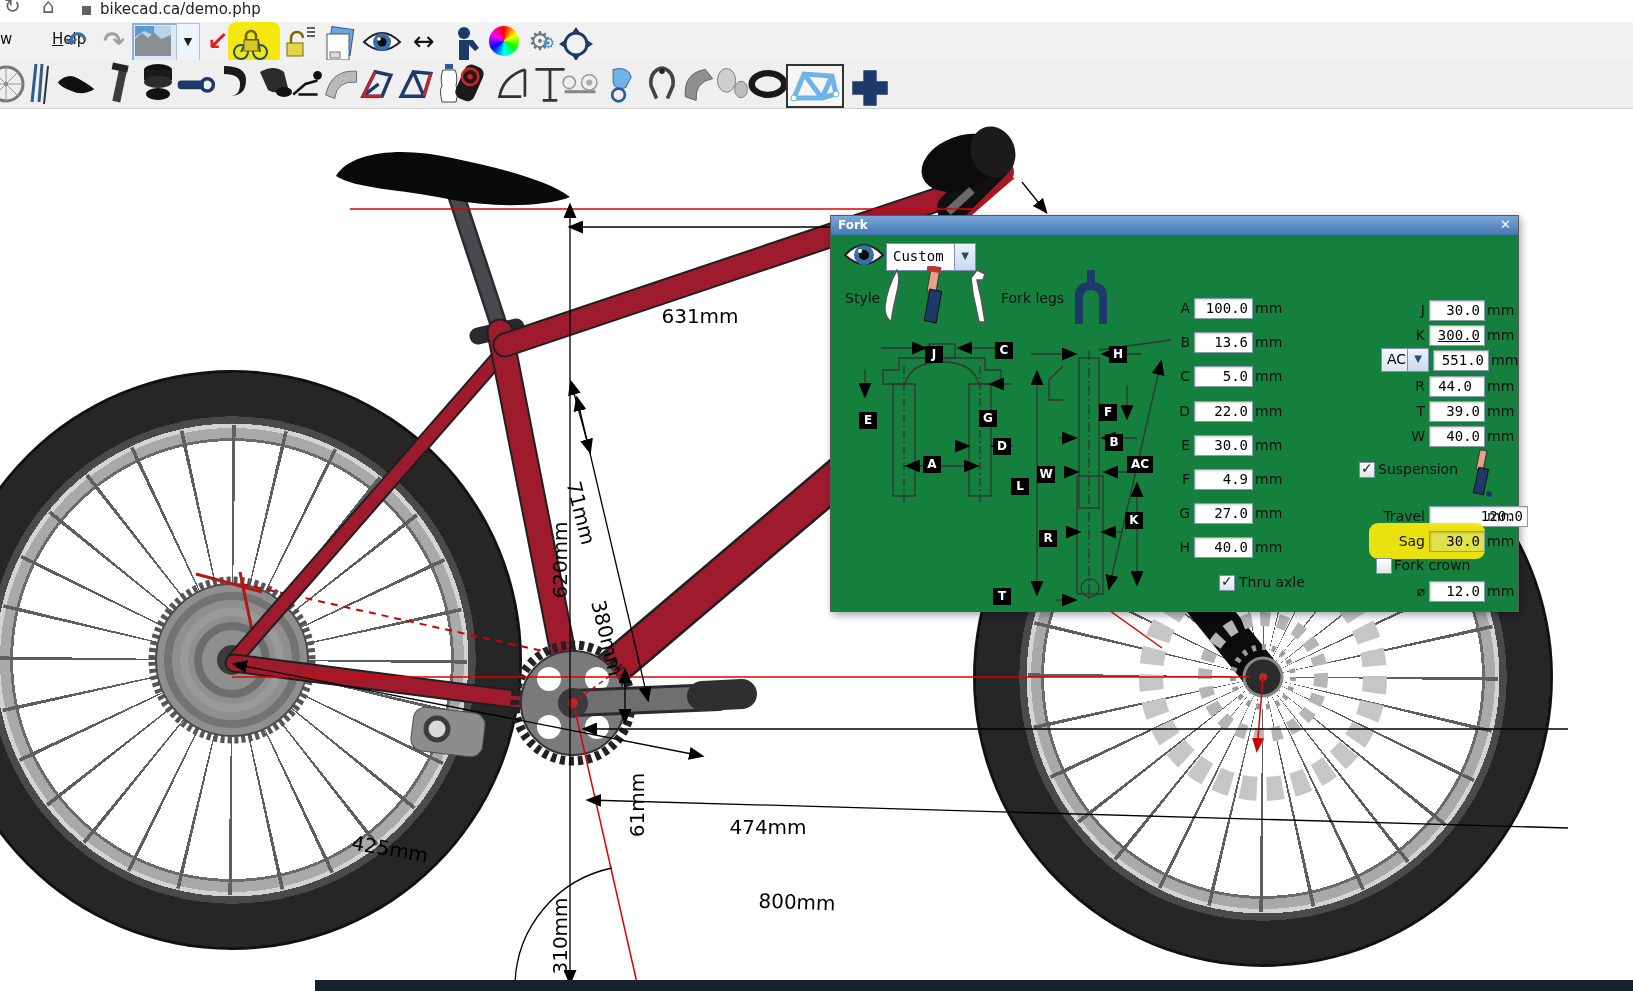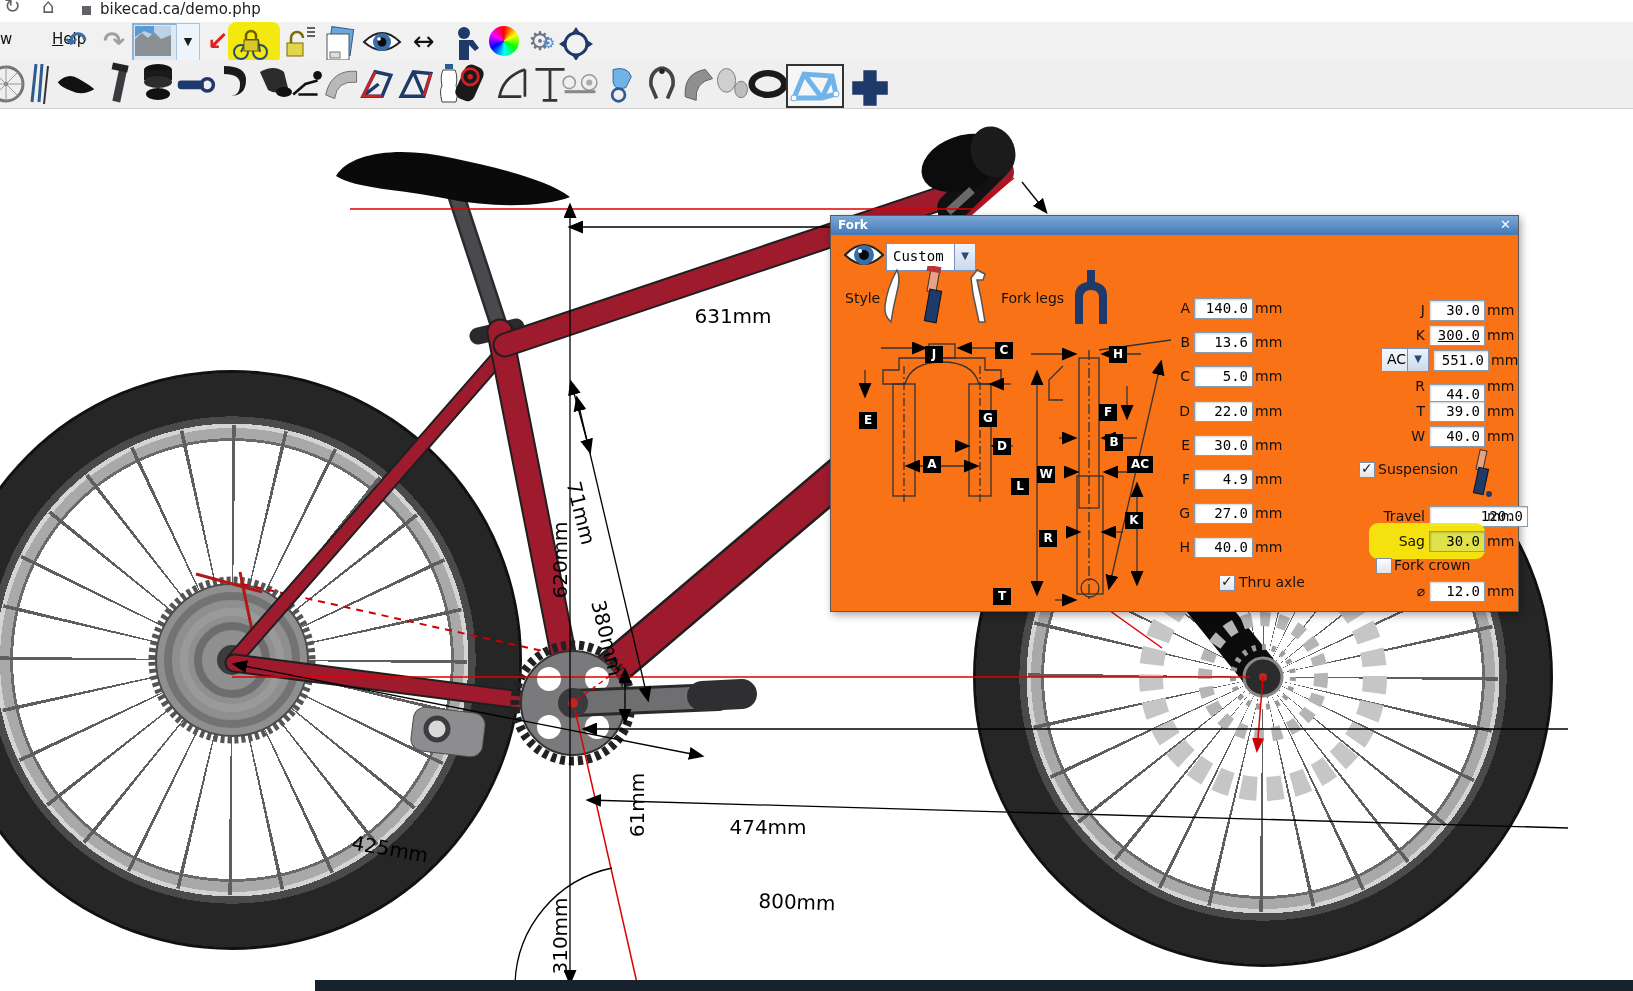--- a/index.html
+++ b/index.html
@@ -26,21 +26,21 @@
   
   #canvas{position:absolute;left:0;top:108px;width:1633px;height:883px;background:#fff;}
   #groundbar{position:absolute;left:315px;top:980px;width:1318px;height:11px;background:#18222e;z-index:7;}
   .wheel{position:absolute;border-radius:50%;z-index:1;}
   .tire{background:radial-gradient(closest-side,rgba(0,0,0,0) 0 75.5%,#6a6a6a 75.5% 76.5%,#a9a9a9 76.5% 80%,#d4d4d4 80% 81.5%,#4a4a4a 81.5% 84%,#262626 84% 99%,#111 99% 100%);}
   .spokes{background:repeating-conic-gradient(#5e5e5e 0deg 0.9deg,rgba(0,0,0,0) 0.9deg 12.857deg);border-radius:50%;}
   #dims{position:absolute;left:0;top:108px;z-index:6;}
   .dimlabel{position:absolute;font-size:20px;color:#000;white-space:nowrap;z-index:6;transform:translate(-50%,-50%);}
   #decal{position:absolute;color:#fff;font-size:27px;font-weight:bold;letter-spacing:1px;z-index:6;transform:translate(-50%,-50%) rotate(-37deg);}
   
-  #dlg{position:absolute;left:830px;top:215px;width:687px;height:395px;z-index:20;border:1px solid #5a5a5a;background:#f97316;box-shadow:2px 3px 8px rgba(0,0,0,.35);font-family:"DejaVu Sans",sans-serif;}
+  #dlg{position:absolute;left:830px;top:215px;width:687px;height:395px;z-index:20;border:1px solid #5a5a5a;background:#15803d;box-shadow:2px 3px 8px rgba(0,0,0,.35);font-family:"DejaVu Sans",sans-serif;}
   #dlgtitle{position:absolute;left:0;top:0;width:100%;height:19px;background:linear-gradient(#7aa8d8,#4478b4);}
   #dlgtitle .ttext{position:absolute;left:7px;top:2px;color:#fff;font-size:12px;font-weight:bold;}
   #dlgclose{position:absolute;right:7px;top:1px;color:#fff;font-size:13px;font-weight:bold;cursor:default;}
   .flabel{position:absolute;font-size:14px;color:#111;text-align:right;}
   .finput{position:absolute;height:18px;background:#fff;border:1px solid #8a9cb0;box-shadow:inset 1px 1px 2px rgba(0,0,0,.18);font-family:"DejaVu Sans Mono",monospace;font-size:14px;text-align:right;padding:1px 4px 0 0;color:#000;}
   .funit{position:absolute;font-size:14px;color:#111;}
   .cb{position:absolute;width:14px;height:14px;background:linear-gradient(#fdfdfd,#dfe5ec);border:1px solid #7d8fa6;}
   .cb.checked::after{content:"✓";position:absolute;left:1px;top:-3px;font-size:14px;font-weight:bold;color:#222;}
   .cblabel{position:absolute;font-size:14px;color:#111;}
   .dlab{position:absolute;width:18px;height:17px;background:#000;color:#fff;font-size:12px;font-weight:bold;text-align:center;line-height:17px;z-index:3;}
@@ -334,21 +334,21 @@
     <line x1="577" y1="398" x2="648" y2="700" marker-start="url(#mAs)" marker-end="url(#mA)"></line>
     <line x1="625" y1="670" x2="625" y2="722" marker-start="url(#mAs)" marker-end="url(#mA)"></line>
     <line x1="584" y1="729" x2="1568" y2="729" marker-start="url(#mAs)"></line>
     <line x1="234" y1="664" x2="702" y2="756" marker-start="url(#mAs)" marker-end="url(#mA)"></line>
     <line x1="588" y1="800" x2="1568" y2="828" marker-start="url(#mAs)"></line>
     <path d="M515 983 A 122 122 0 0 1 612 868"></path>
     <line x1="1022" y1="182" x2="1046" y2="212" marker-end="url(#mA)"></line>
   </g>
 </svg>
 
-<div class="dimlabel" style="left:700px;top:316px;margin-left:33px;">631mm</div>
+<div class="dimlabel" style="left:700px;top:316px;">631mm</div>
 <div class="dimlabel" style="left:581px;top:513px;transform:translate(-50%,-50%) rotate(76deg);">71mm</div>
 <div class="dimlabel" style="left:560px;top:560px;transform:translate(-50%,-50%) rotate(-90deg);">620mm</div>
 <div class="dimlabel" style="left:607px;top:638px;transform:translate(-50%,-50%) rotate(76deg);">380mm</div>
 <div class="dimlabel" style="left:637px;top:805px;transform:translate(-50%,-50%) rotate(-90deg);">61mm</div>
 <div class="dimlabel" style="left:768px;top:827px;">474mm</div>
 <div class="dimlabel" style="left:390px;top:849px;transform:translate(-50%,-50%) rotate(10deg);">425mm</div>
 <div class="dimlabel" style="left:797px;top:902px;transform:translate(-50%,-50%) rotate(2deg);">800mm</div>
 <div class="dimlabel" style="left:560px;top:936px;transform:translate(-50%,-50%) rotate(-90deg);">310mm</div>
 <div class="dimlabel" style="left:537px;top:988px;">76.3°</div>
 <div class="dimlabel" style="left:1010px;top:300px;transform:translate(-50%,-50%) rotate(55deg);">100mm</div>
@@ -439,21 +439,21 @@
   <div class="dlab" style="left:268px;top:188px;">F</div>
   <div class="dlab" style="left:274px;top:218px;">B</div>
   <div class="dlab" style="left:206px;top:250px;">W</div>
   <div class="dlab" style="left:180px;top:262px;">L</div>
   <div class="dlab wide" style="left:296px;top:240px;">AC</div>
   <div class="dlab" style="left:294px;top:296px;">K</div>
   <div class="dlab" style="left:208px;top:314px;">R</div>
   <div class="dlab" style="left:162px;top:372px;">T</div>
 
   <span class="flabel" style="left:325px;top:84px;width:34px;">A</span>
-  <span class="finput" style="left:363px;top:82px;width:53px;">140.0</span>
+  <span class="finput" style="left:363px;top:82px;width:53px;">100.0</span>
   <span class="funit" style="left:424px;top:84px;">mm</span>
   <span class="flabel" style="left:325px;top:118px;width:34px;">B</span>
   <span class="finput" style="left:363px;top:116px;width:53px;">13.6</span>
   <span class="funit" style="left:424px;top:118px;">mm</span>
   <span class="flabel" style="left:325px;top:152px;width:34px;">C</span>
   <span class="finput" style="left:363px;top:150px;width:53px;">5.0</span>
   <span class="funit" style="left:424px;top:152px;">mm</span>
   <span class="flabel" style="left:325px;top:187px;width:34px;">D</span>
   <span class="finput" style="left:363px;top:185px;width:53px;">22.0</span>
   <span class="funit" style="left:424px;top:187px;">mm</span>
@@ -479,21 +479,21 @@
   <span class="flabel" style="left:500px;top:111px;width:94px;">K</span>
   <span class="finput" style="left:598px;top:109px;width:50px;text-decoration:underline;">300.0</span>
   <span class="funit" style="left:656px;top:111px;">mm</span>
   <div id="acbox">
     <span class="cval">AC</span>
     <span class="droparrow" style="line-height:20px;">▼</span>
   </div>
   <span class="finput" style="left:602px;top:134px;width:50px;">551.0</span>
   <span class="funit" style="left:660px;top:136px;">mm</span>
   <span class="flabel" style="left:500px;top:162px;width:94px;">R</span>
-  <span class="finput" style="left:598px;top:168px;width:50px;">44.0</span>
+  <span class="finput" style="left:598px;top:160px;width:50px;text-align:center;">44.0</span>
   <span class="funit" style="left:656px;top:162px;">mm</span>
   <span class="flabel" style="left:500px;top:187px;width:94px;">T</span>
   <span class="finput" style="left:598px;top:185px;width:50px;">39.0</span>
   <span class="funit" style="left:656px;top:187px;">mm</span>
   <span class="flabel" style="left:500px;top:212px;width:94px;">W</span>
   <span class="finput" style="left:598px;top:210px;width:50px;">40.0</span>
   <span class="funit" style="left:656px;top:212px;">mm</span>
 
   <span class="cb checked" style="left:528px;top:246px;"></span>
   <span class="cblabel" style="left:547px;top:245px;">Suspension</span>

